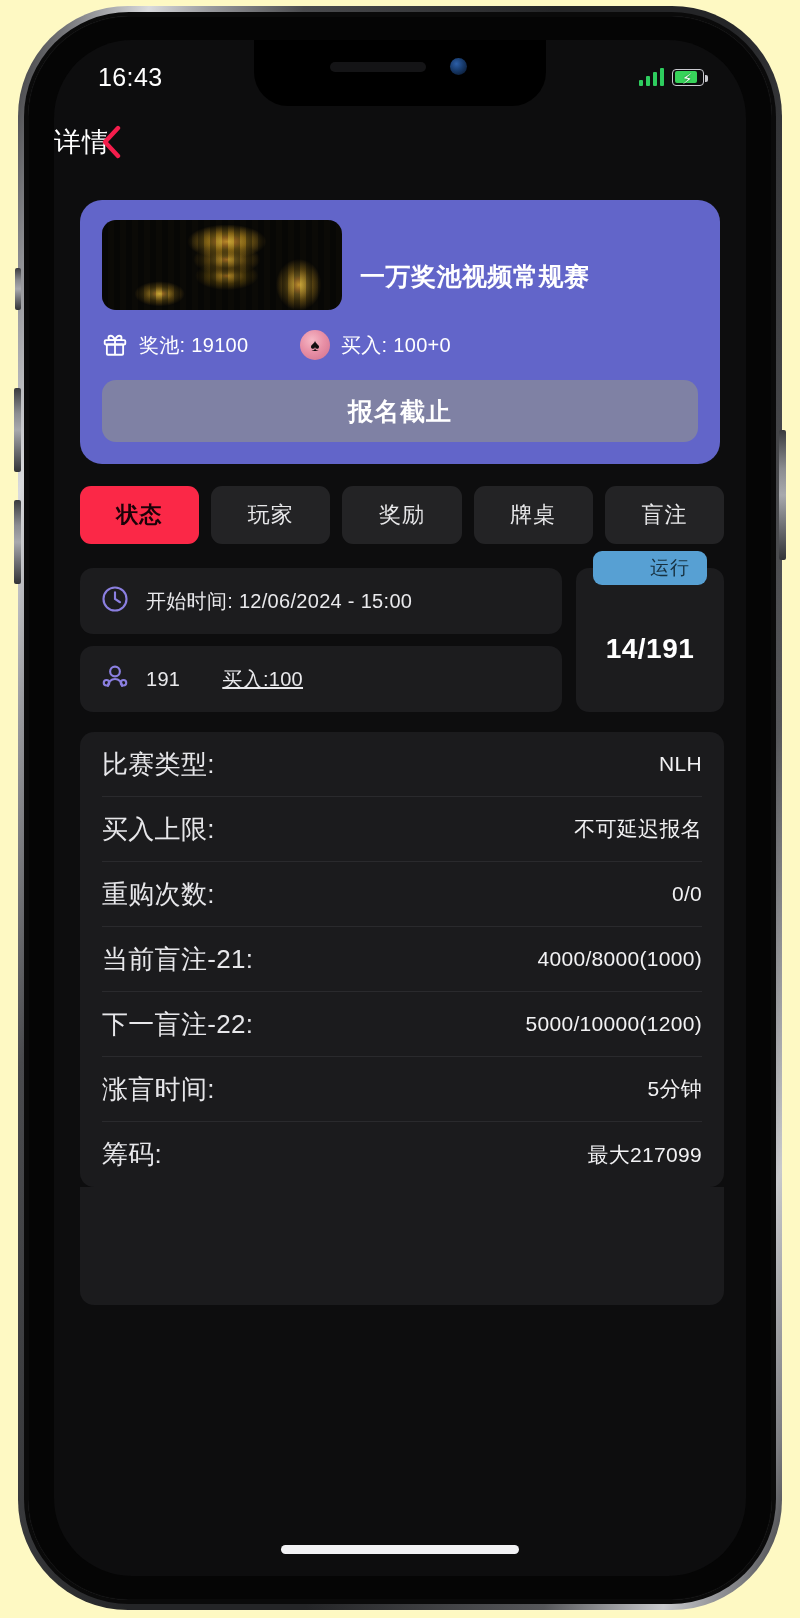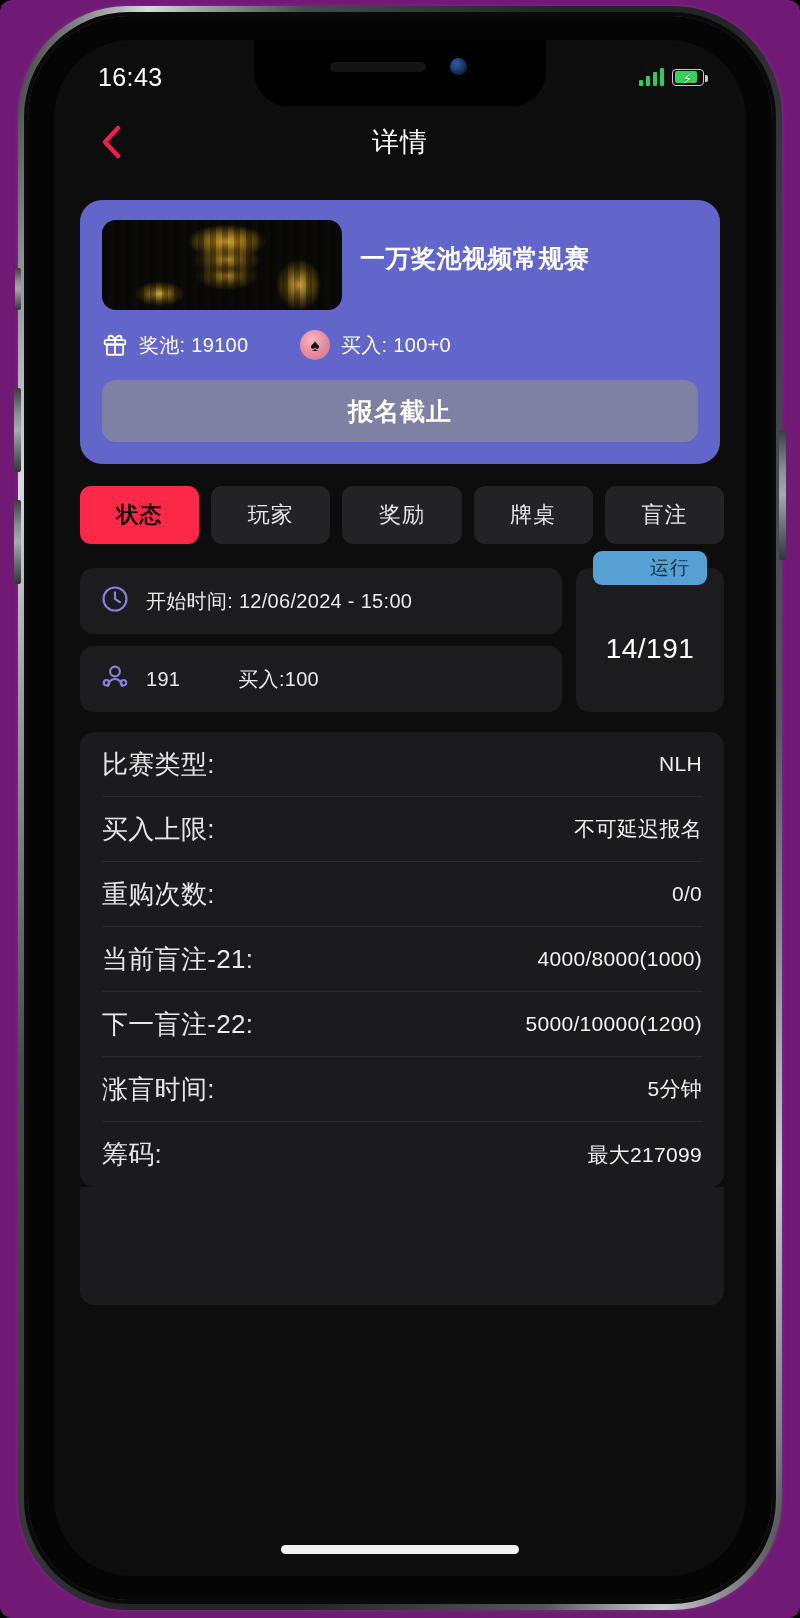--- a/index.html
+++ b/index.html
@@ -3,21 +3,21 @@
 <meta charset="utf-8">
 <style>
   * { box-sizing: border-box; margin: 0; padding: 0; }
   html, body {
     width: 800px; height: 1618px;
     background: #000;
     font-family: "Liberation Sans", "DejaVu Sans", sans-serif;
     overflow: hidden;
   }
   
-  #stage { position: relative; width: 800px; height: 1618px; background: #701a75; border-radius: 12px; }
+  #stage { position: relative; width: 800px; height: 1618px; background: #fef9c3; }
 
   .phone-outer {
     position: absolute;
     left: 18px; top: 6px;
     width: 764px; height: 1604px;
     border-radius: 110px;
     background: linear-gradient(100deg,#ララ);
     background: linear-gradient(105deg,#2b2b2d 0%,#8f9094 6%,#d9dadd 11%,#9a9b9f 16%,#4a4b4e 24%,#242527 45%,#242527 60%,#56575a 80%,#c9cacd 90%,#7d7e82 96%,#2b2b2d 100%);
     box-shadow: 0 0 4px rgba(255,255,255,.10);
   }
@@ -105,38 +105,38 @@
   .battery .fill { height: 100%; width: 82%; background: #37d35a; border-radius: 2px; }
   .battery .bolt {
     position: absolute; left: 9px; top: 0px;
     color: #fff; font-size: 15px; line-height: 17px; font-weight: 700;
     text-shadow: 0 0 2px rgba(0,0,0,.6);
   }
 
   
   .navbar {
     position: relative; height: 72px;
-    display: flex; align-items: center; justify-content: center;
+    display: flex; align-items: center; 
   }
   .back-chevron {
     position: absolute; left: 40px; top: 50%; transform: translateY(-50%);
     width: 34px; height: 40px; cursor: pointer;
     display: flex; align-items: center; justify-content: center;
   }
   .back-chevron svg { display: block; }
   .nav-title { color: #fff; font-size: 27px; font-weight: 500; letter-spacing: 1px; }
 
   
   .hero {
     margin: 22px 26px 0 26px;
     background: #6265c9;
     border-radius: 22px;
     padding: 20px 22px 22px 22px;
   }
-  .hero-top { display: flex; align-items: flex-start; gap: 18px; }
+  .hero-top { display: flex; align-items: center; gap: 18px; }
   .chip-img {
     width: 240px; height: 90px; border-radius: 14px;
     background:
       radial-gradient(ellipse 60px 26px at 52% 24%, #c9a33a 0%, #7a5f16 32%, rgba(0,0,0,0) 66%),
       radial-gradient(ellipse 48px 22px at 52% 44%, #b08c2d 0%, #4b3a0e 38%, rgba(0,0,0,0) 70%),
       radial-gradient(ellipse 44px 20px at 52% 62%, #a37f26 0%, #3d3009 40%, rgba(0,0,0,0) 72%),
       radial-gradient(ellipse 34px 17px at 24% 82%, #c6a238 0%, #4a3a0f 42%, rgba(0,0,0,0) 74%),
       radial-gradient(ellipse 30px 34px at 82% 72%, #cda93f 0%, #4e3d10 46%, rgba(0,0,0,0) 76%),
       #0a0906;
     position: relative; overflow: hidden; flex: 0 0 auto;
@@ -189,35 +189,35 @@
   .status-row {
     display: flex; gap: 14px; margin: 24px 22px 0 26px; align-items: flex-start;
   }
   .status-left { flex: 1 1 auto; display: flex; flex-direction: column; gap: 12px; }
   .info-card {
     background: #1c1c1e; border-radius: 13px;
     height: 66px; display: flex; align-items: center; gap: 16px;
     padding: 8px 20px;
   }
   .info-text { color: #e9e9ec; font-size: 20px; letter-spacing: .3px; }
-  .info-text.spaced { margin-left: 42px; }
+  .info-text.spaced { margin-left: 26px; text-decoration: underline; }
   .stat-card {
     flex: 0 0 148px;
     background: #1c1c1e; border-radius: 13px;
     height: 144px; position: relative;
     display: flex; align-items: center; justify-content: center;
   }
   .state-badge {
     position: absolute; top: -17px; left: 50%; transform: translateX(-50%);
     min-width: 114px; height: 34px; border-radius: 9px;
     background: #57a0d3; color: #17303f;
     display: flex; align-items: center; justify-content: center;
     font-size: 19px; letter-spacing: 1px; padding-left: 40px;
   }
-  .stat-value { color: #fff; font-size: 28px; font-weight: 400; letter-spacing: .5px; padding-top: 18px; }
+  .stat-value { color: #fff; font-size: 28px; font-weight: 700; letter-spacing: .5px; padding-top: 18px; }
 
   
   .details {
     margin: 20px 22px 0 26px;
     background: #1b1b1d; border-radius: 14px;
     padding: 0 22px;
   }
   .detail-row {
     height: 65px; display: flex; align-items: center; justify-content: space-between;
     border-bottom: 1px solid #2a2a2d;

